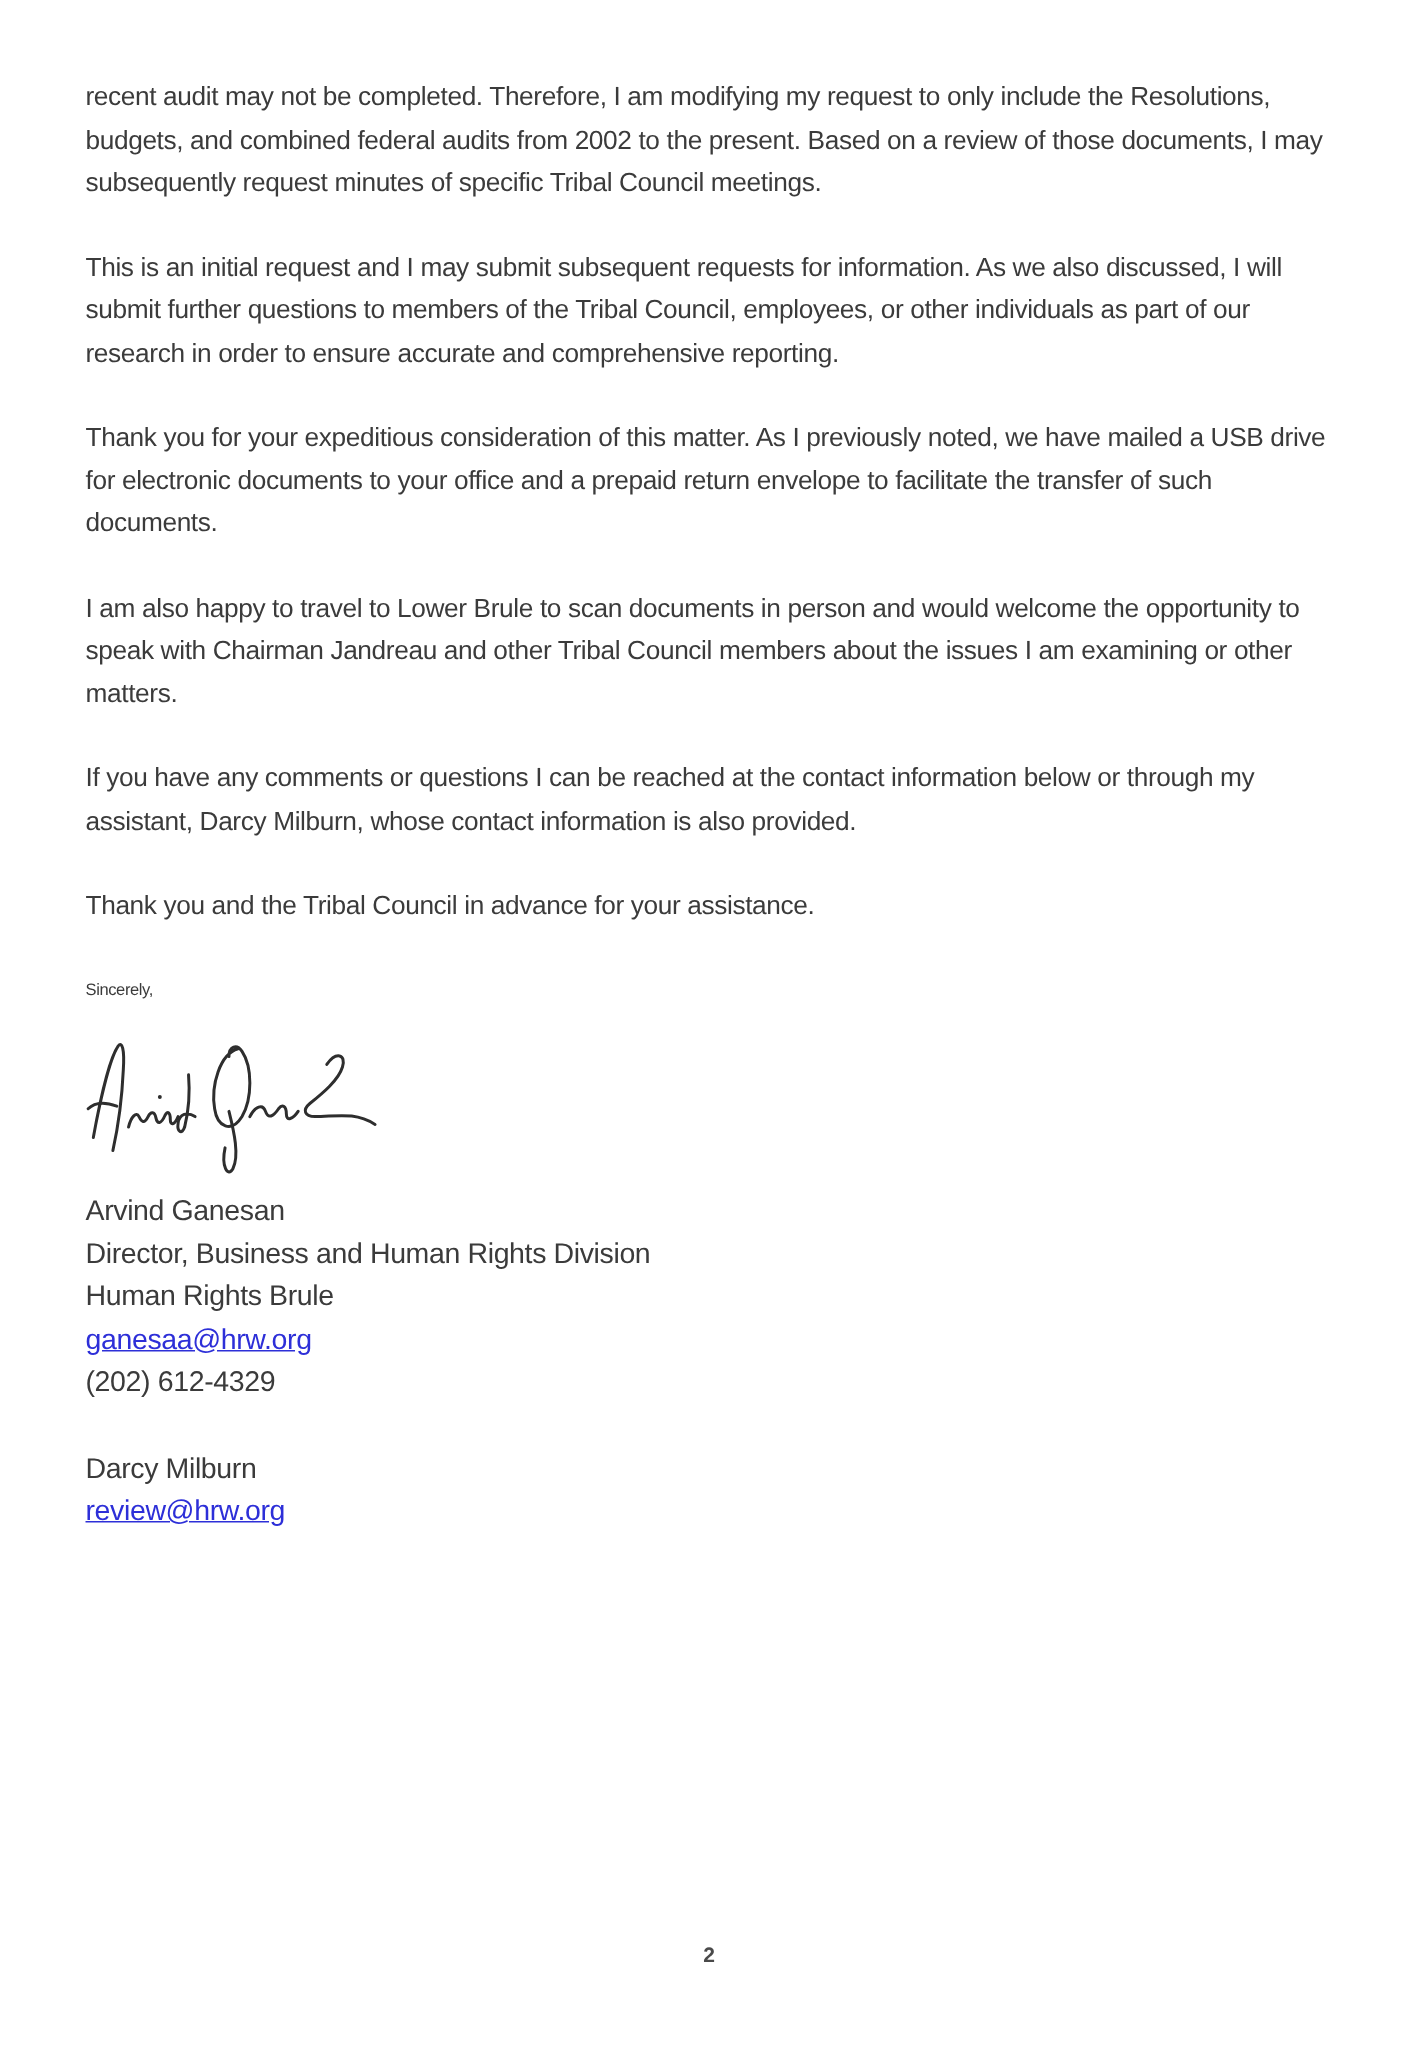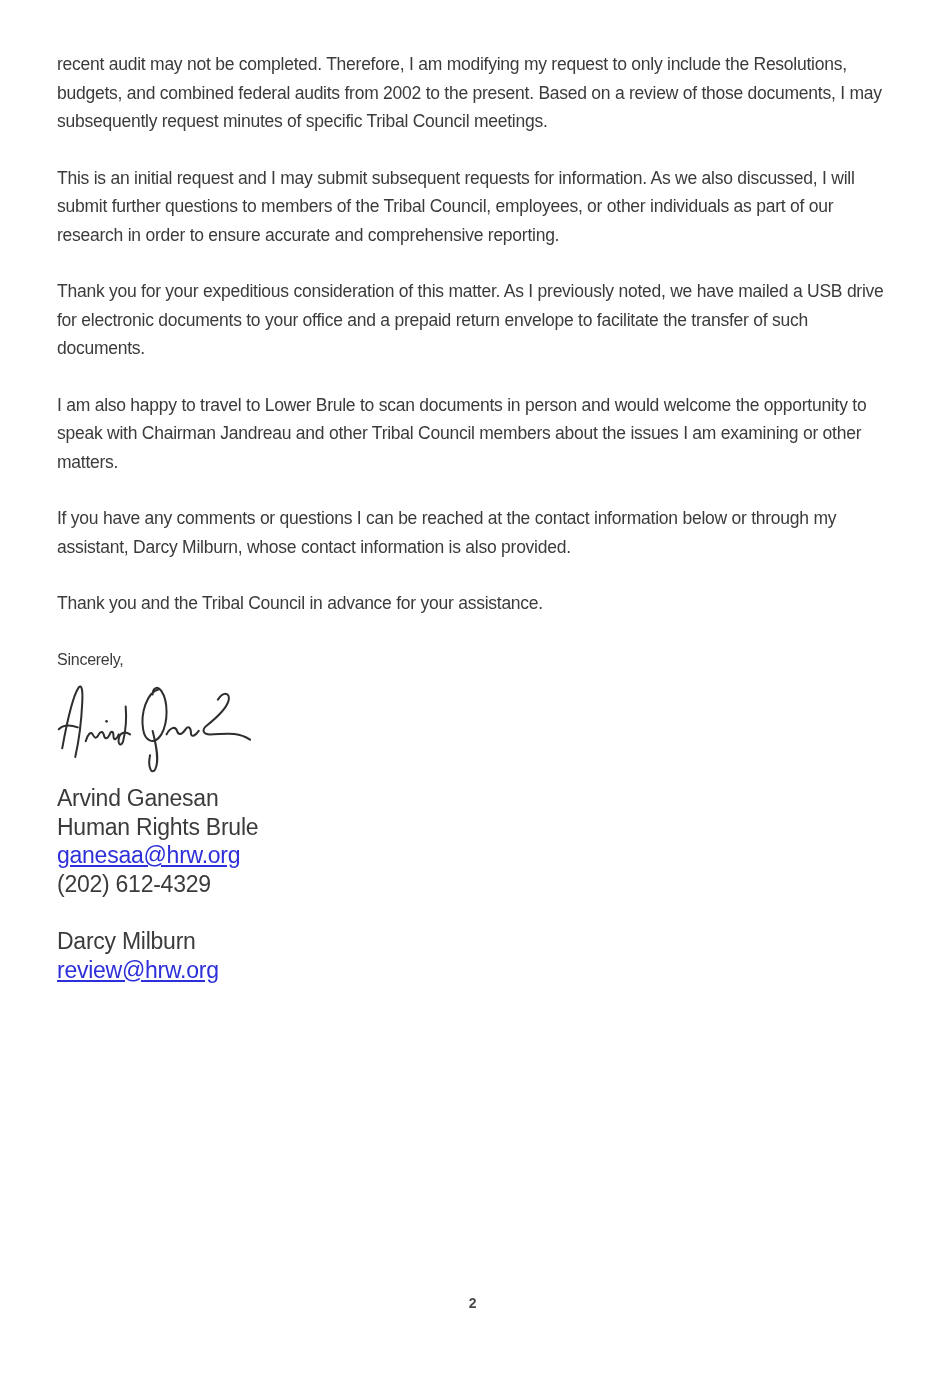--- a/index.html
+++ b/index.html
@@ -20,33 +20,33 @@
     right: 52px;
   }
   .para {
     font-size: 17.5px;
     line-height: 28.5px;
     letter-spacing: -0.25px;
     margin-bottom: 28px;
     color: #3b3b3b;
   }
   .closing {
-    font-size: 16px;
+    font-size: 11px;
     line-height: 28.5px;
     letter-spacing: -0.25px;
     margin-top: 1px;
-    margin-bottom: 2px;
+    margin-bottom: 12px;
   }
   .signature-wrap {
     margin: 2px 0 0 0;
     height: 108px;
   }
   .sig-svg { display: block; }
   .contact-block {
-    font-size: 23px;
+    font-size: 19px;
     line-height: 28.5px;
     letter-spacing: -0.25px;
   }
   .contact-block.second { margin-top: 29px; }
   .contact-line { display: block; }
   a.email-link {
     color: #2d2fd8;
     text-decoration: underline;
     cursor: pointer;
     text-align: center;
@@ -89,20 +89,21 @@
           <path d="M117 14 C 103 18 96 42 99 60 C 101 74 112 79 120 66 C 128 52 128 28 120 16 C 116 10 110 12 110 20"></path>
           <path d="M110 62 C 114 78 118 96 113 106 C 109 113 104 104 107 90"></path>
           <path d="M126 66 C 130 58 136 56 138 62 C 140 68 144 66 148 60 C 151 56 154 58 154 64 C 154 70 159 68 163 62"></path>
           <path d="M185 26 C 192 16 200 18 197 28 C 194 38 182 48 172 56 C 166 61 168 66 176 66 C 192 66 206 62 222 72"></path>
         </g>
       </svg>
     </div>
 
     <div class="contact-block">
       <span class="contact-line">Arvind Ganesan</span>
+      <span class="contact-line">Director, Business and Human Rights Division</span>
       <span class="contact-line">Human Rights Brule</span>
       <span class="contact-line"><a class="email-link">ganesaa@hrw.org</a></span>
       <span class="contact-line">(202) 612-4329</span>
     </div>
 
     <div class="contact-block second">
       <span class="contact-line">Darcy Milburn</span>
       <span class="contact-line"><a class="email-link">review@hrw.org</a></span>
     </div>
 

